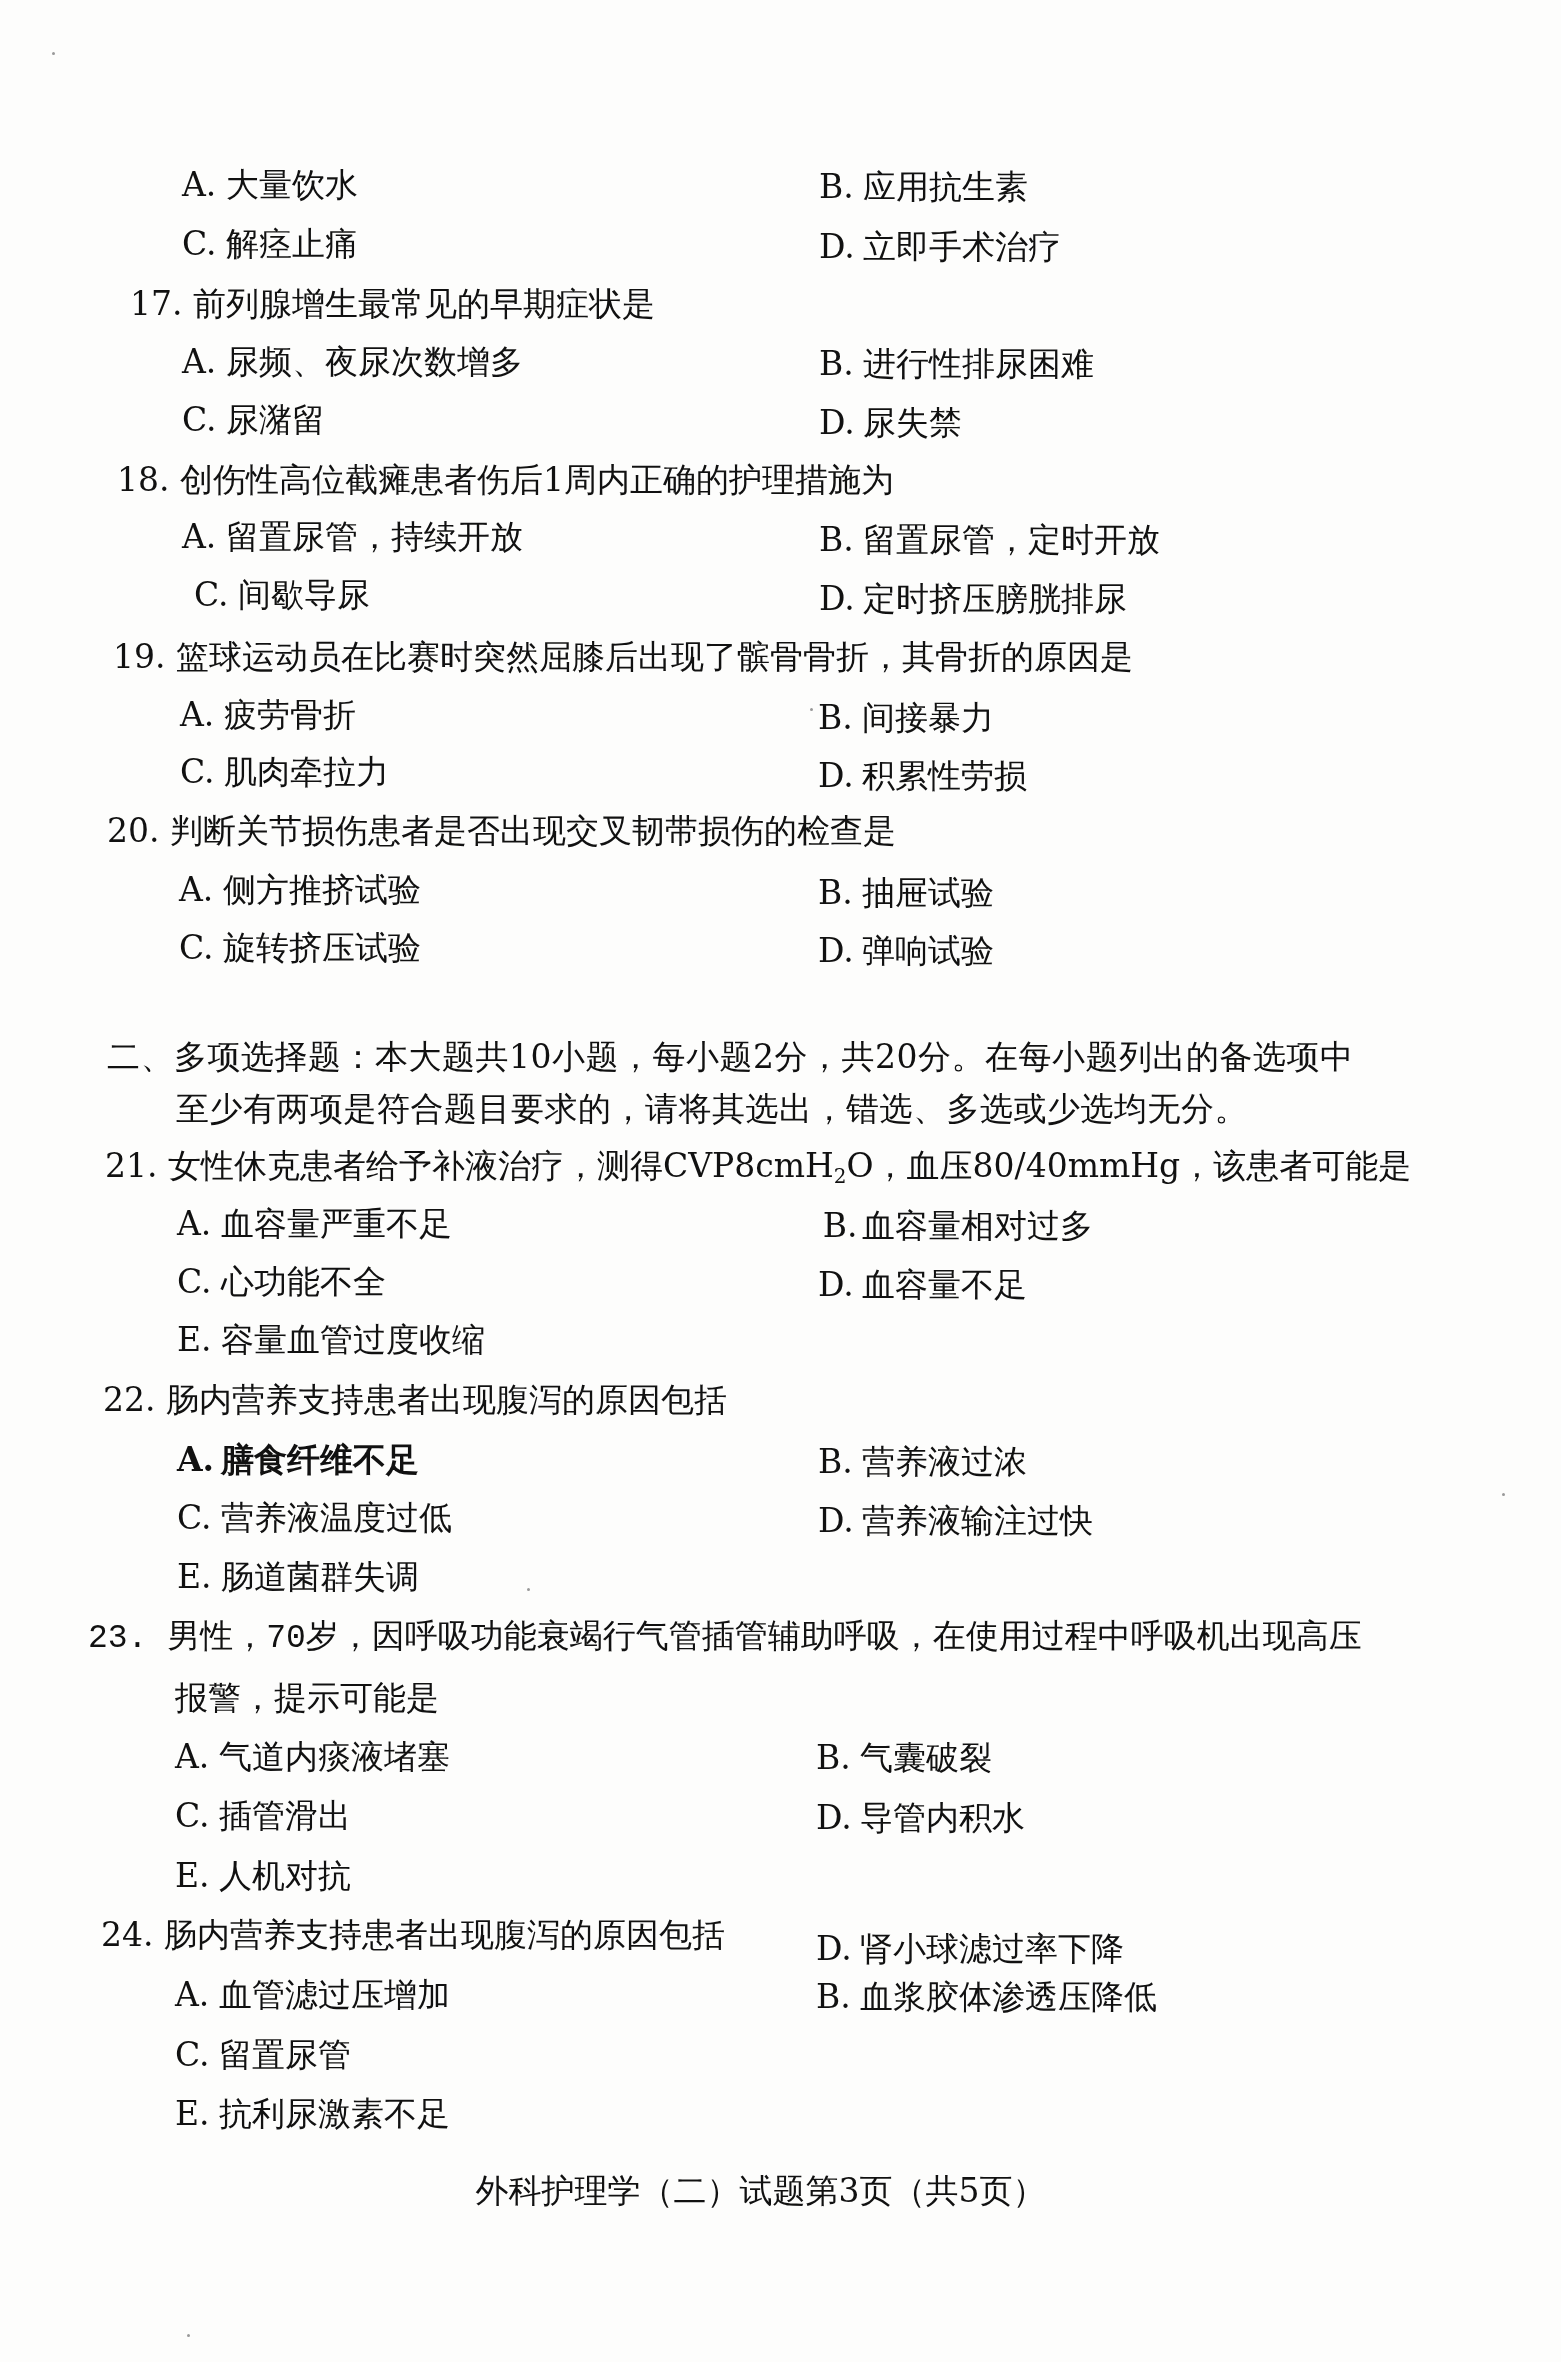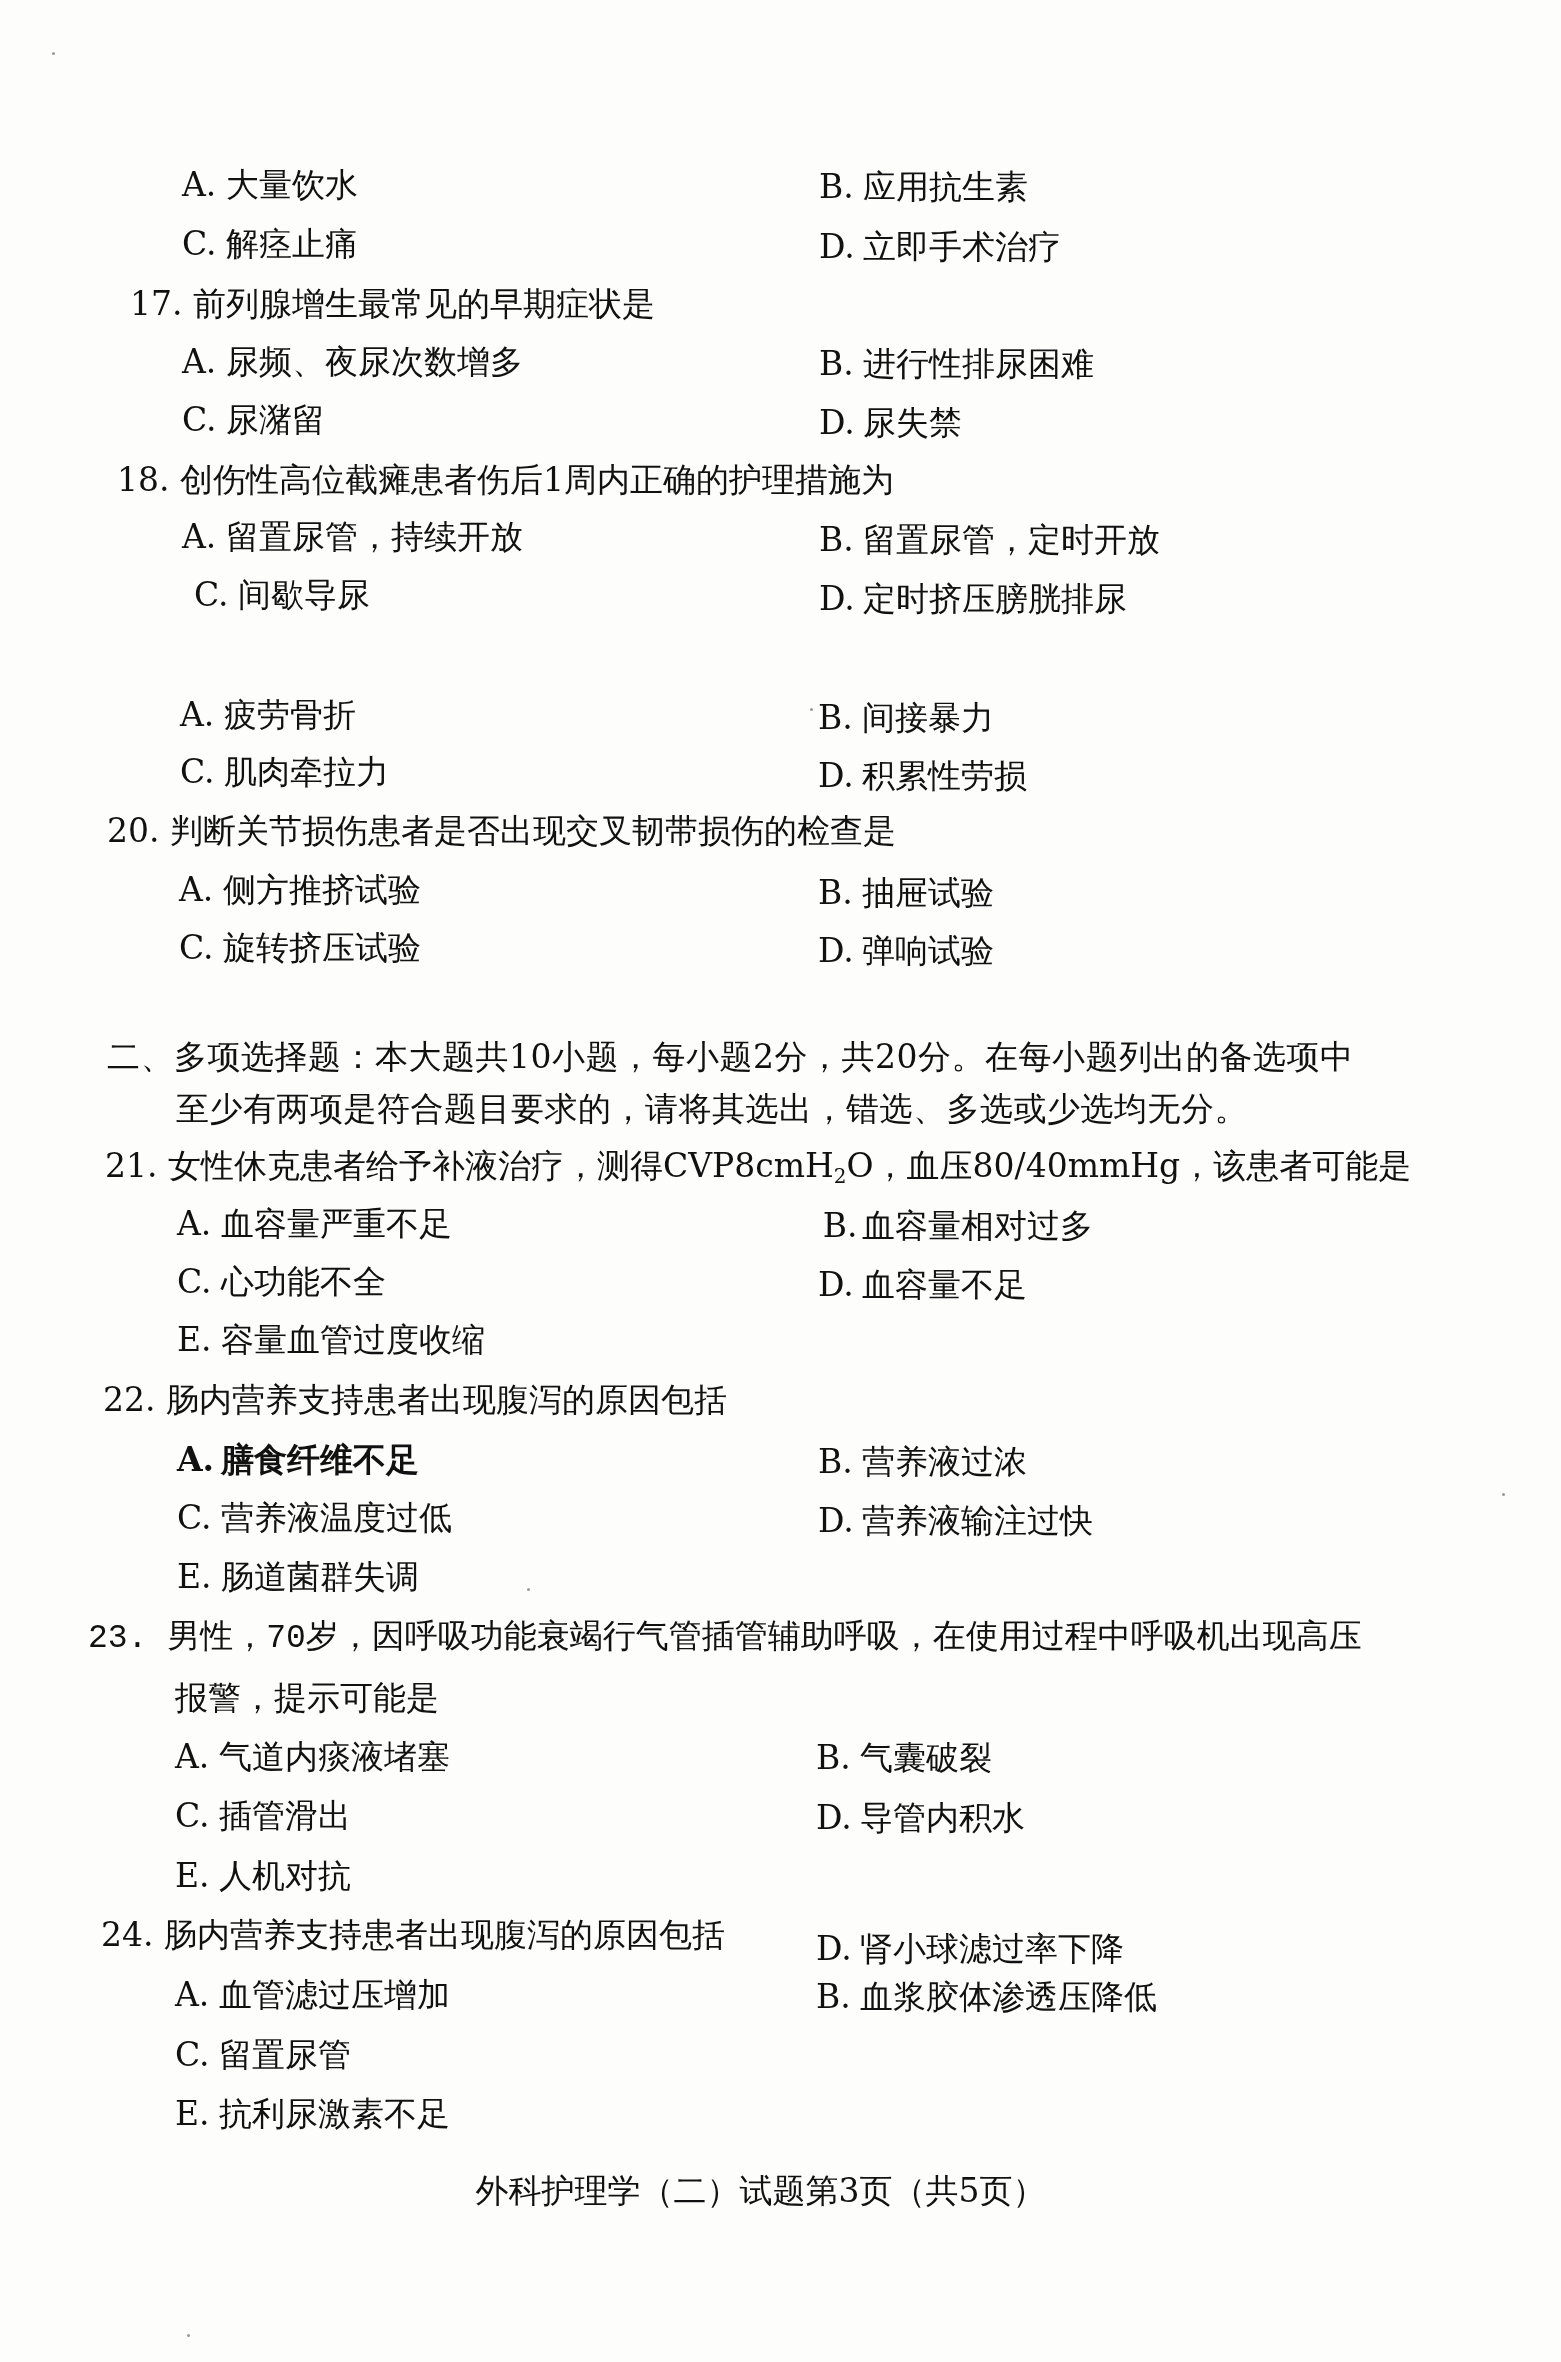--- a/index.html
+++ b/index.html
@@ -91,20 +91,24 @@
   <div class="line" style="left:819px; top:520px;">
     <span class="opt-letter">B.</span><span>留置尿管，定时开放</span>
   </div>
   <div class="line" style="left:182px; top:575px;margin-left:12px;">
     <span class="opt-letter">C.</span><span>间歇导尿</span>
   </div>
   <div class="line" style="left:819px; top:579px;">
     <span class="opt-letter">D.</span><span>定时挤压膀胱排尿</span>
   </div>
 
+  <div class="line" style="left:113px; top:637px;">
+    <span class="qnum">19.</span>
+    <span>篮球运动员在比赛时突然屈膝后出现了髌骨骨折，其骨折的原因是</span>
+  </div>
   <div class="line" style="left:180px; top:695px;">
     <span class="opt-letter">A.</span><span>疲劳骨折</span>
   </div>
   <div class="line" style="left:818px; top:698px;">
     <span class="opt-letter">B.</span><span>间接暴力</span>
   </div>
   <div class="line" style="left:180px; top:752px;">
     <span class="opt-letter">C.</span><span>肌肉牵拉力</span>
   </div>
   <div class="line" style="left:818px; top:756px;">

